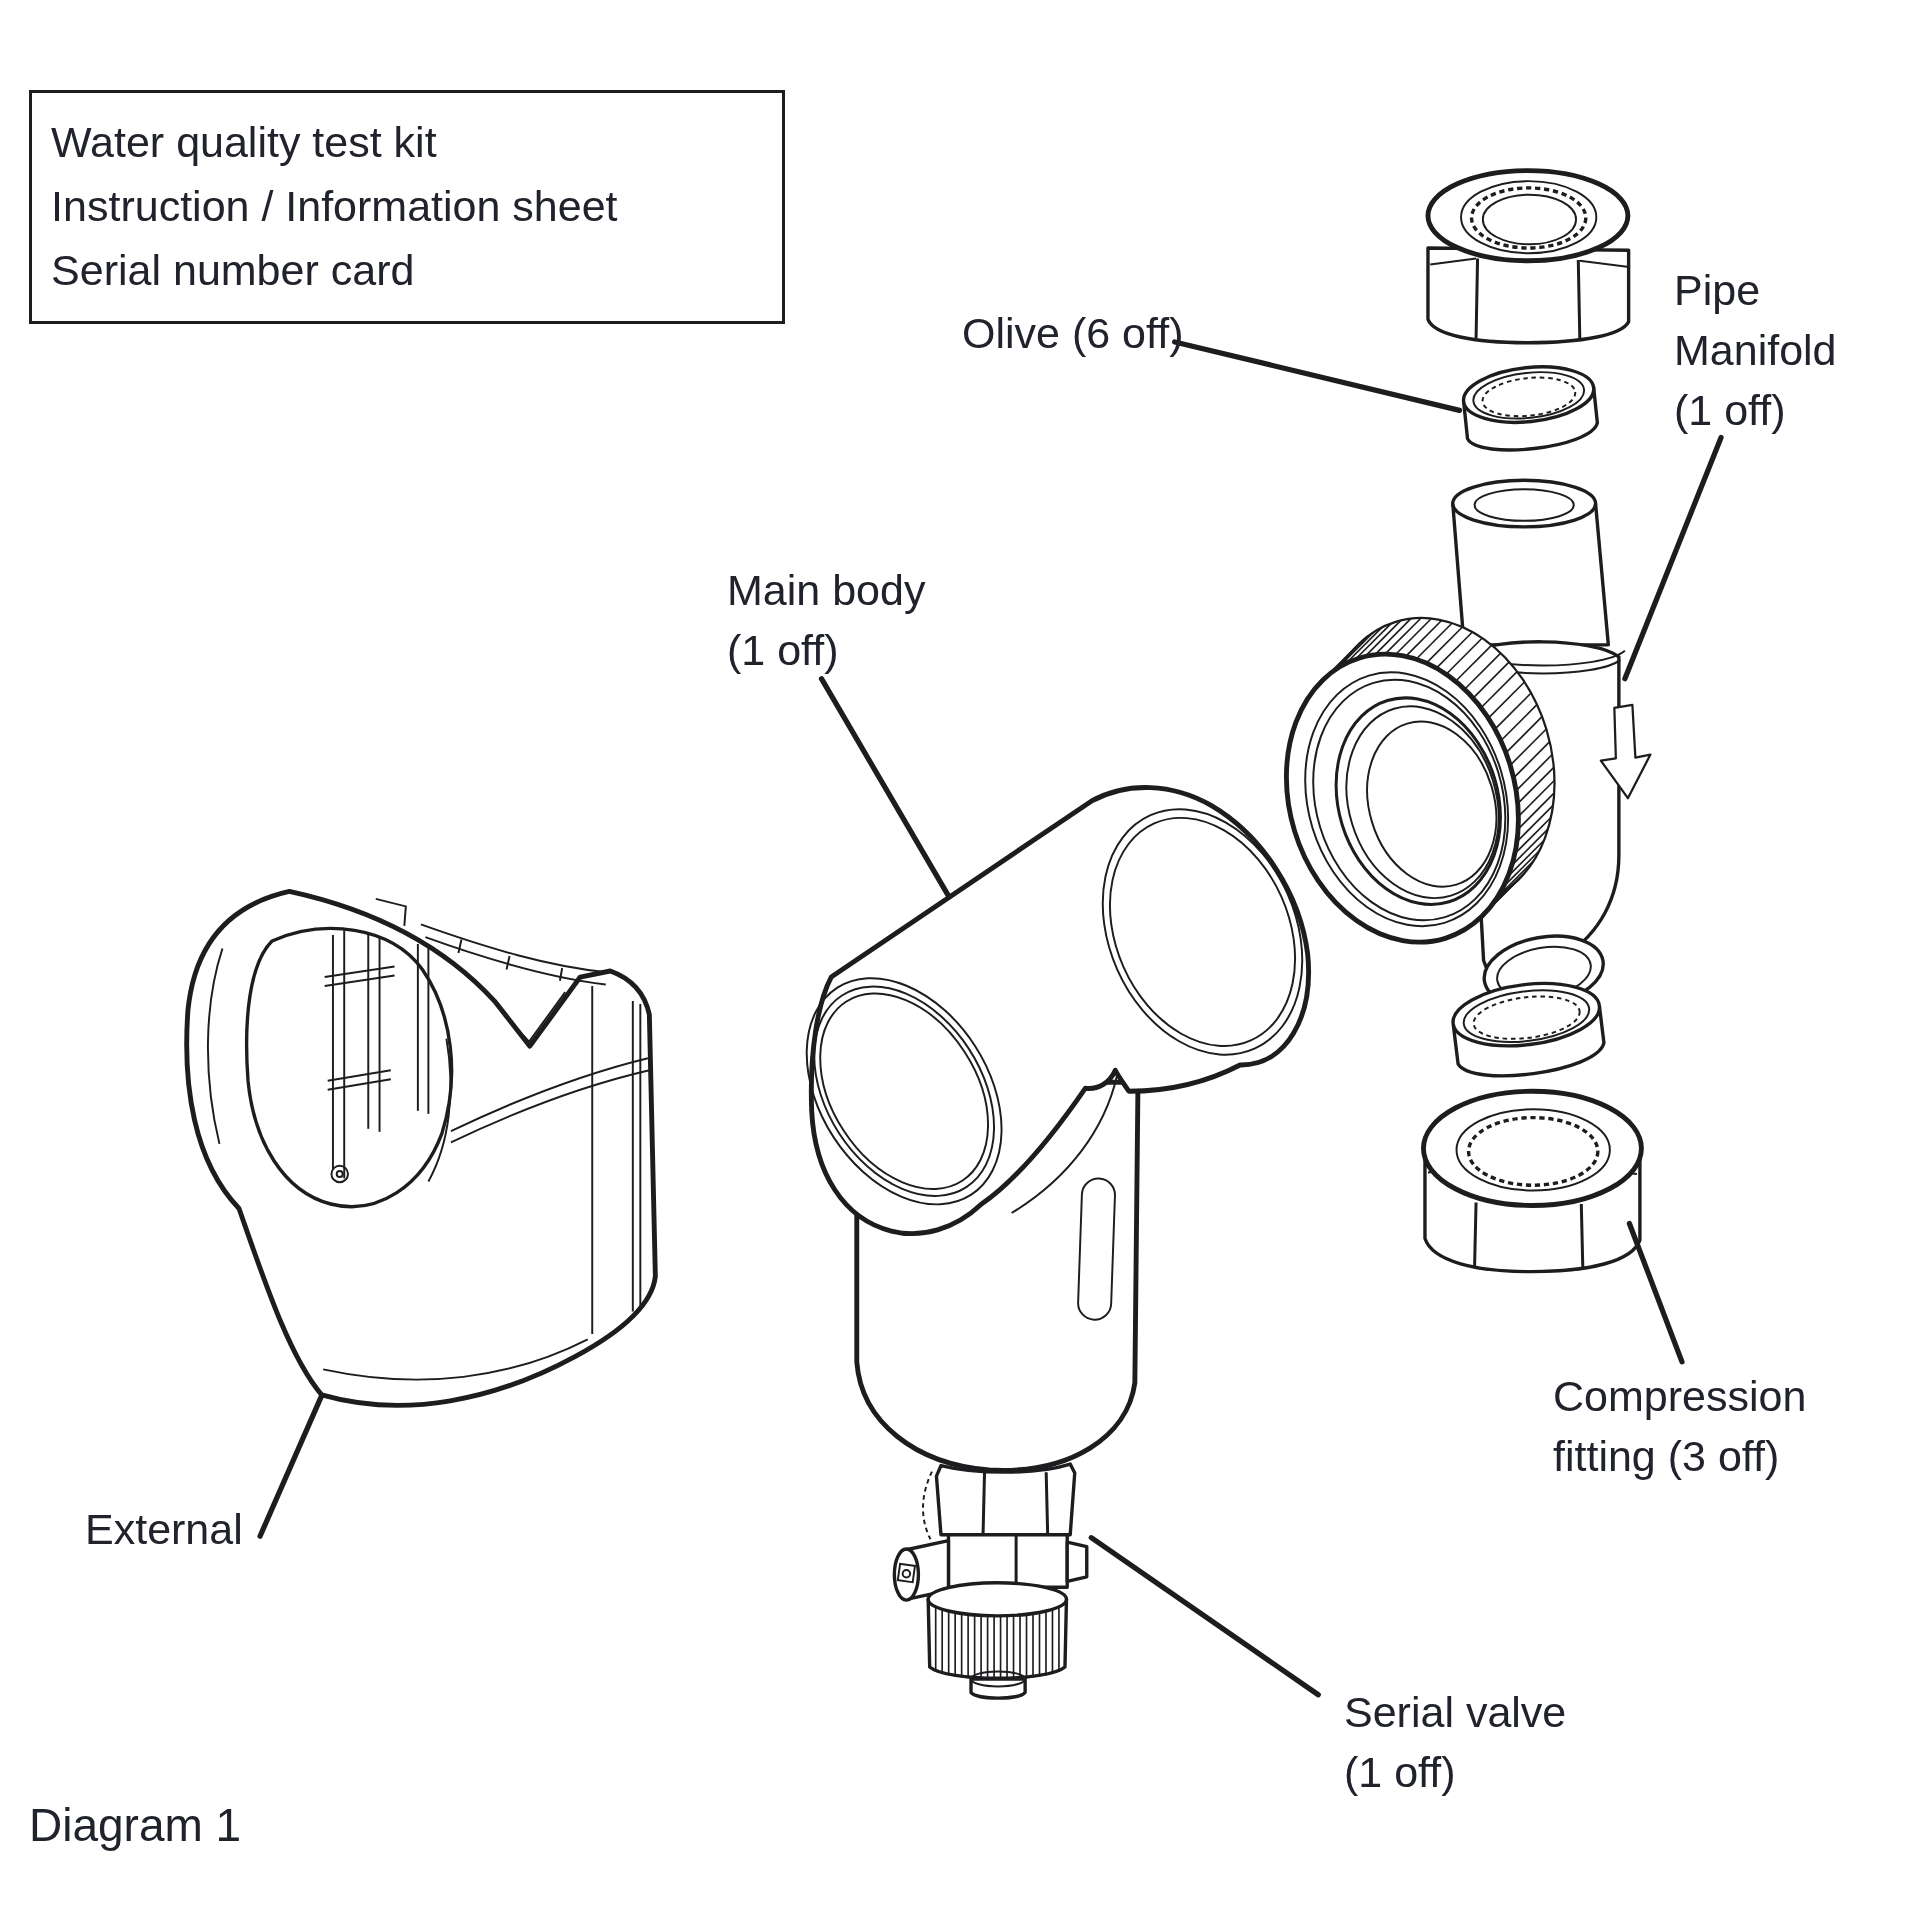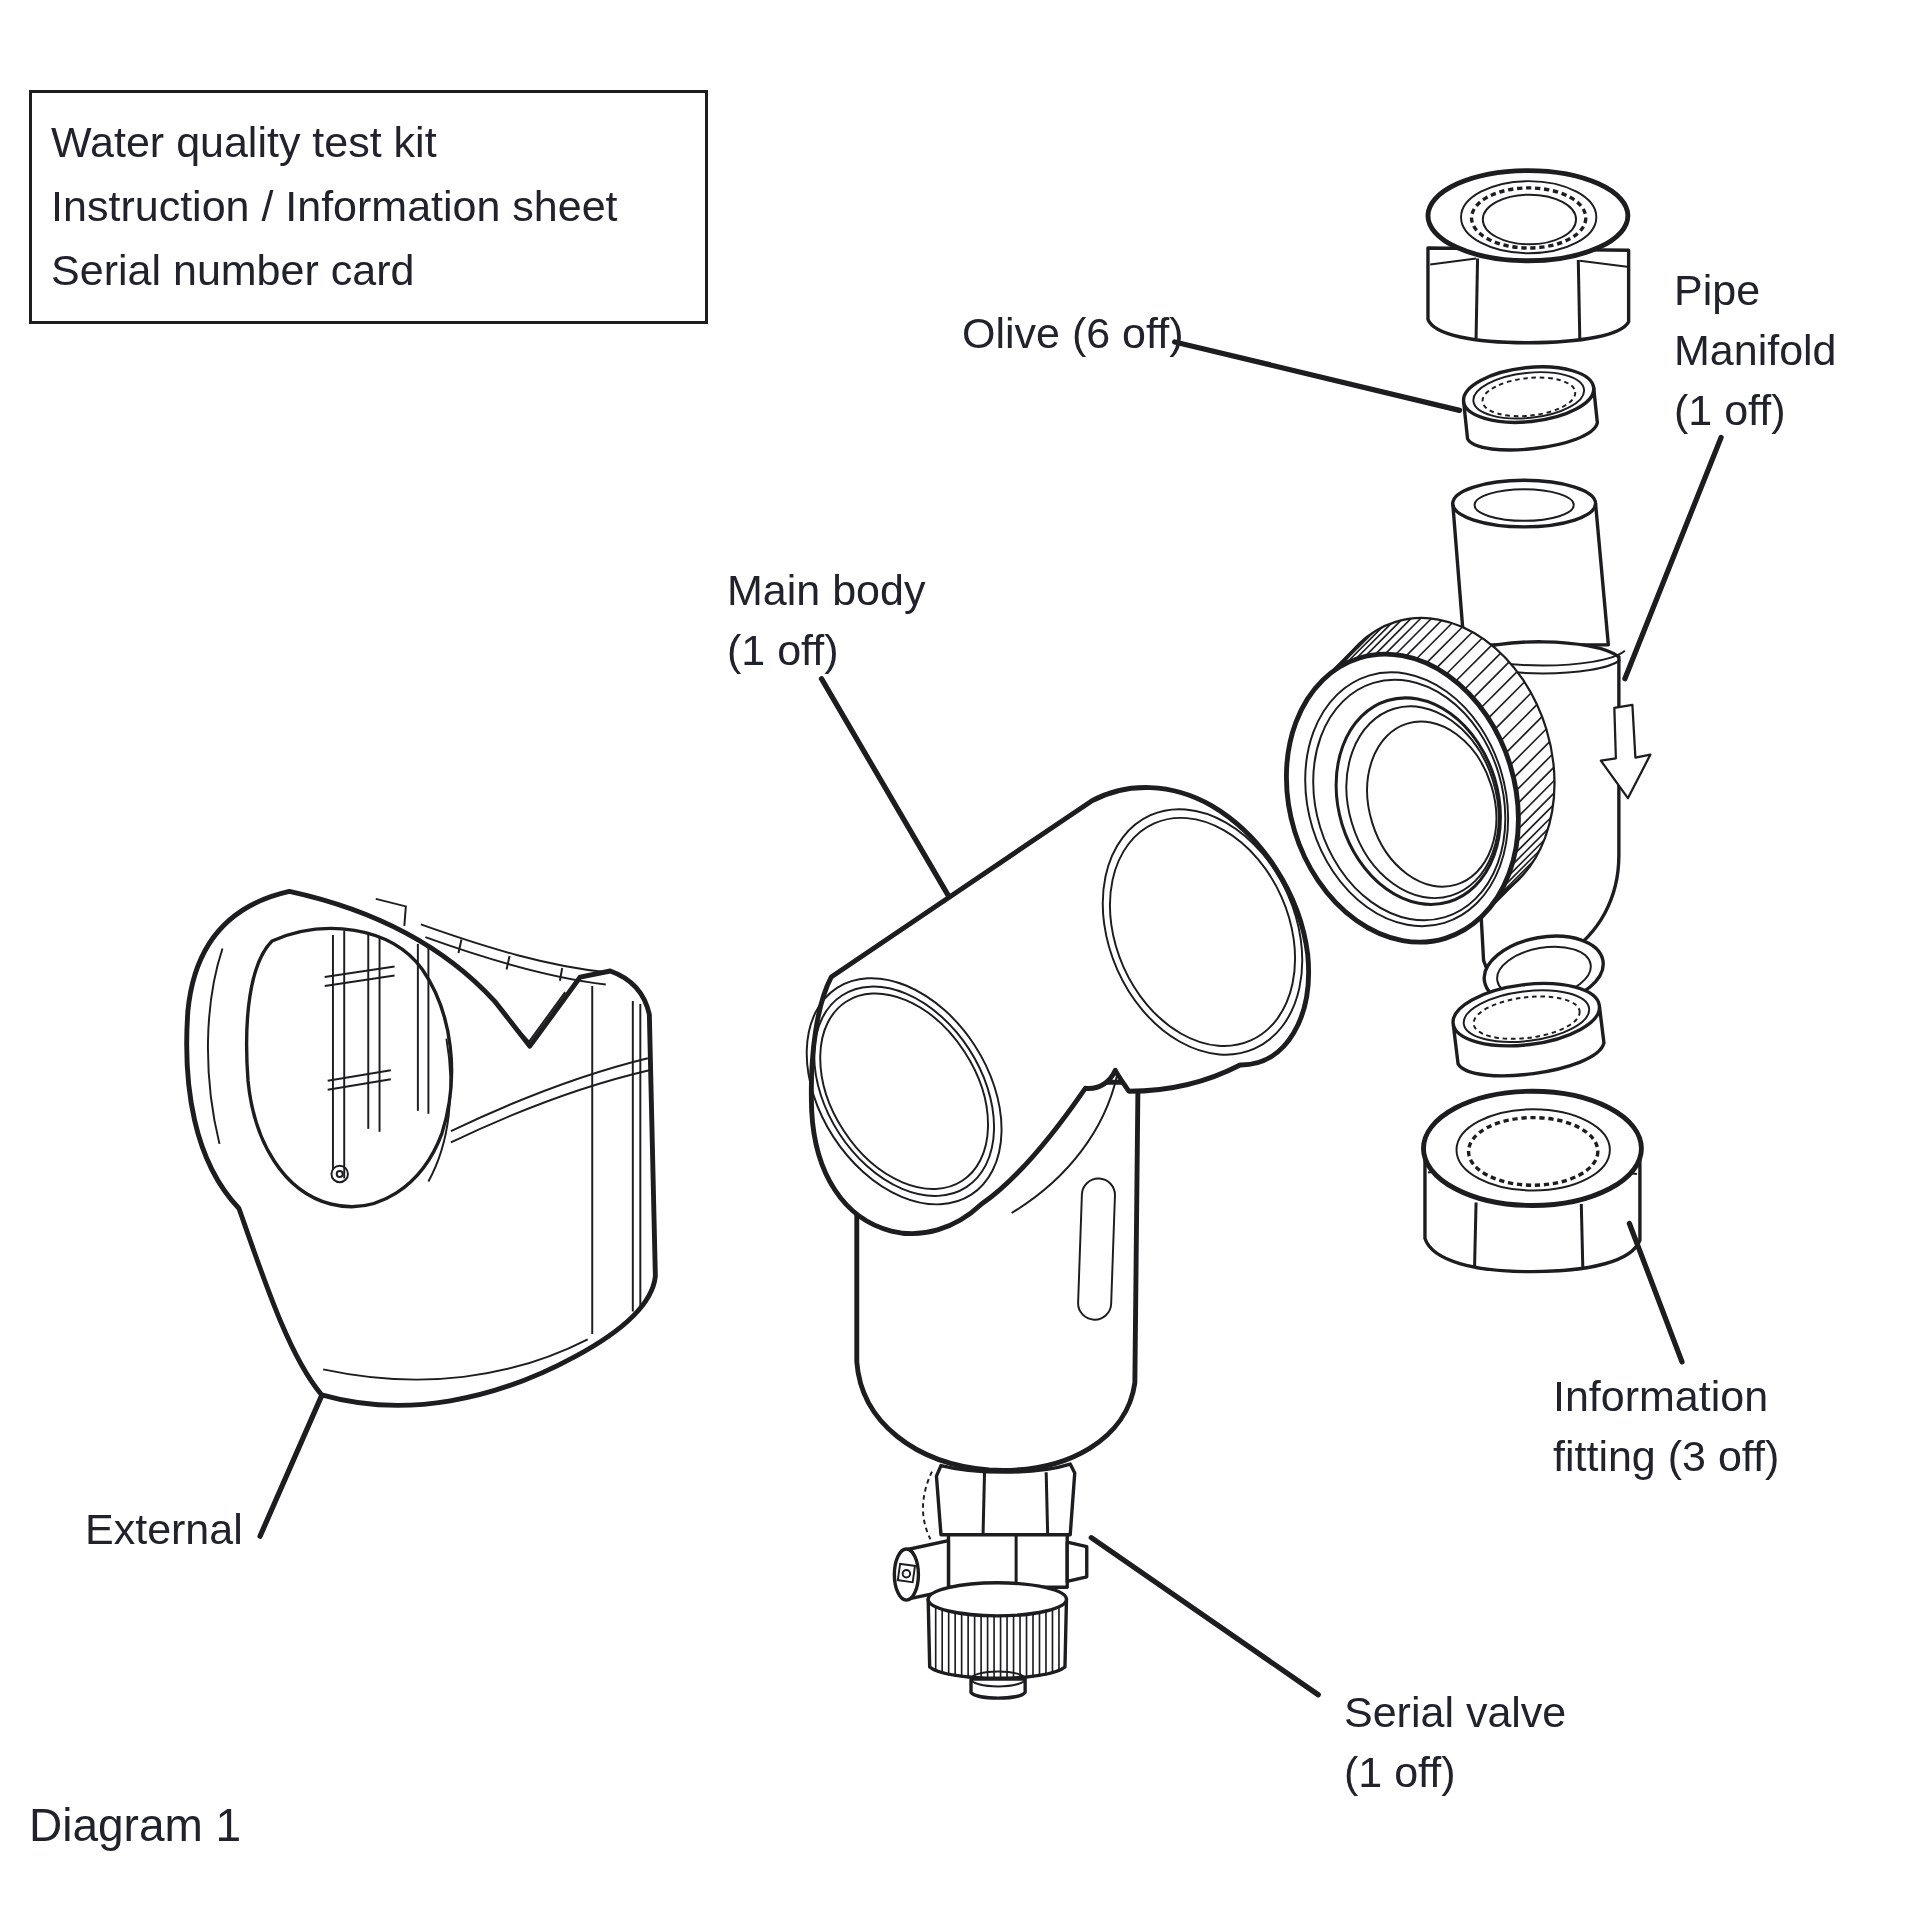--- a/index.html
+++ b/index.html
@@ -12,21 +12,21 @@
   .f  {fill:#fff;stroke:var(--ink);stroke-width:3;stroke-linejoin:round;}
   .t  {fill:none;stroke:var(--ink);stroke-width:2.6;}
   .t4 {fill:none;stroke:var(--ink);stroke-width:4;}
   .dash{fill:none;stroke:var(--ink);stroke-width:4.5;stroke-dasharray:7 5;}
   .dash2{fill:none;stroke:var(--ink);stroke-width:2.6;stroke-dasharray:6 5;}
   .leader{fill:none;stroke:var(--ink);stroke-width:7;stroke-linecap:round;}
   .tick{stroke:var(--ink);stroke-width:2.2;}
   
   .label{position:absolute;color:var(--text);font-size:43px;line-height:60px;
          white-space:nowrap;}
-  .partsbox{position:absolute;left:28.6px;top:90px;width:679px;height:234px;
+  .partsbox{position:absolute;left:28.6px;top:90px;width:756px;height:234px;
             border:3.8px solid var(--ink);box-sizing:border-box;background:#fff;}
   .partsbox .inner{position:absolute;left:19.5px;top:16.5px;font-size:43px;
             line-height:64px;color:var(--text);white-space:nowrap;}
   .caption{position:absolute;left:21px;top:1798px;font-size:46px;color:var(--text);margin-left:8px;}
 </style>
 </head>
 <body style="background: rgb(255, 255, 255);">
 
 <div class="stage">
 
@@ -312,21 +312,21 @@
     <div>Manifold</div>
     <div>(1 off)</div>
   </div>
 
   <div class="label" style="left:727px;top:560px">
     <div>Main body</div>
     <div>(1 off)</div>
   </div>
 
   <div class="label" style="left:1553px;top:1366px">
-    <div>Information</div>
+    <div>Compression</div>
     <div>fitting (3 off)</div>
   </div>
 
   <div class="label" style="left:1344px;top:1682px">
     <div>Serial valve</div>
     <div>(1 off)</div>
   </div>
 
   <div class="label" style="left:85px;top:1499px">
     <div>External</div>

